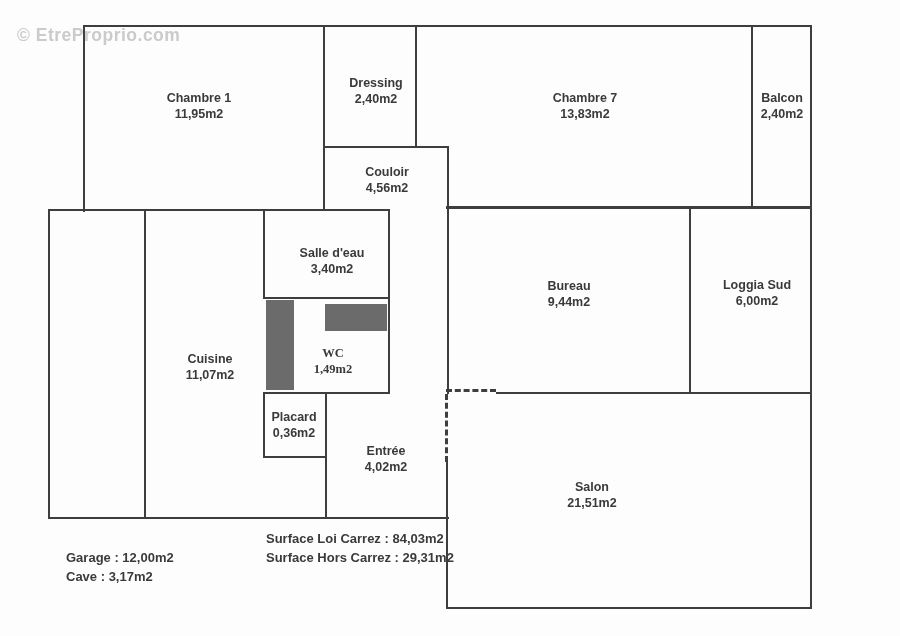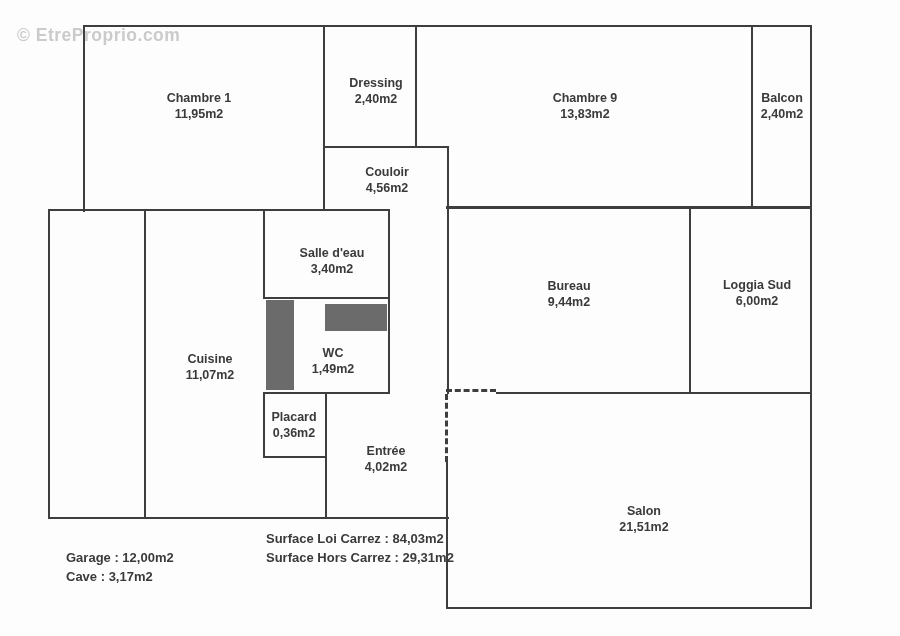--- a/index.html
+++ b/index.html
@@ -79,21 +79,21 @@
 
   <div class="room-label" style="left:199px;top:106px;">
     <div>Chambre 1</div>
     <div>11,95m2</div>
   </div>
   <div class="room-label" style="left:376px;top:91px;">
     <div>Dressing</div>
     <div>2,40m2</div>
   </div>
   <div class="room-label" style="left:585px;top:106px;">
-    <div>Chambre 9</div>
+    <div>Chambre 7</div>
     <div>13,83m2</div>
   </div>
   <div class="room-label" style="left:782px;top:106px;">
     <div>Balcon</div>
     <div>2,40m2</div>
   </div>
   <div class="room-label" style="left:387px;top:180px;">
     <div>Couloir</div>
     <div>4,56m2</div>
   </div>
@@ -106,33 +106,33 @@
     <div>9,44m2</div>
   </div>
   <div class="room-label" style="left:757px;top:293px;">
     <div>Loggia Sud</div>
     <div>6,00m2</div>
   </div>
   <div class="room-label" style="left:210px;top:367px;">
     <div>Cuisine</div>
     <div>11,07m2</div>
   </div>
-  <div class="room-label" style="left:333px;top:361px;">
+  <div class="room-label" style="left:333px;top:361px;font-family:Liberation Serif, serif;">
     <div>WC</div>
     <div>1,49m2</div>
   </div>
   <div class="room-label" style="left:294px;top:425px;">
     <div>Placard</div>
     <div>0,36m2</div>
   </div>
   <div class="room-label" style="left:386px;top:459px;text-align:center;">
     <div>Entrée</div>
     <div>4,02m2</div>
   </div>
-  <div class="room-label" style="left:644px;top:495px;margin-top:24px;">
+  <div class="room-label" style="left:592px;top:495px;">
     <div>Salon</div>
     <div>21,51m2</div>
   </div>
 
   <div class="summary summary-left">
     <div>Garage : 12,00m2</div>
     <div>Cave : 3,17m2</div>
   </div>
   <div class="summary summary-right">
     <div>Surface Loi Carrez : 84,03m2</div>

